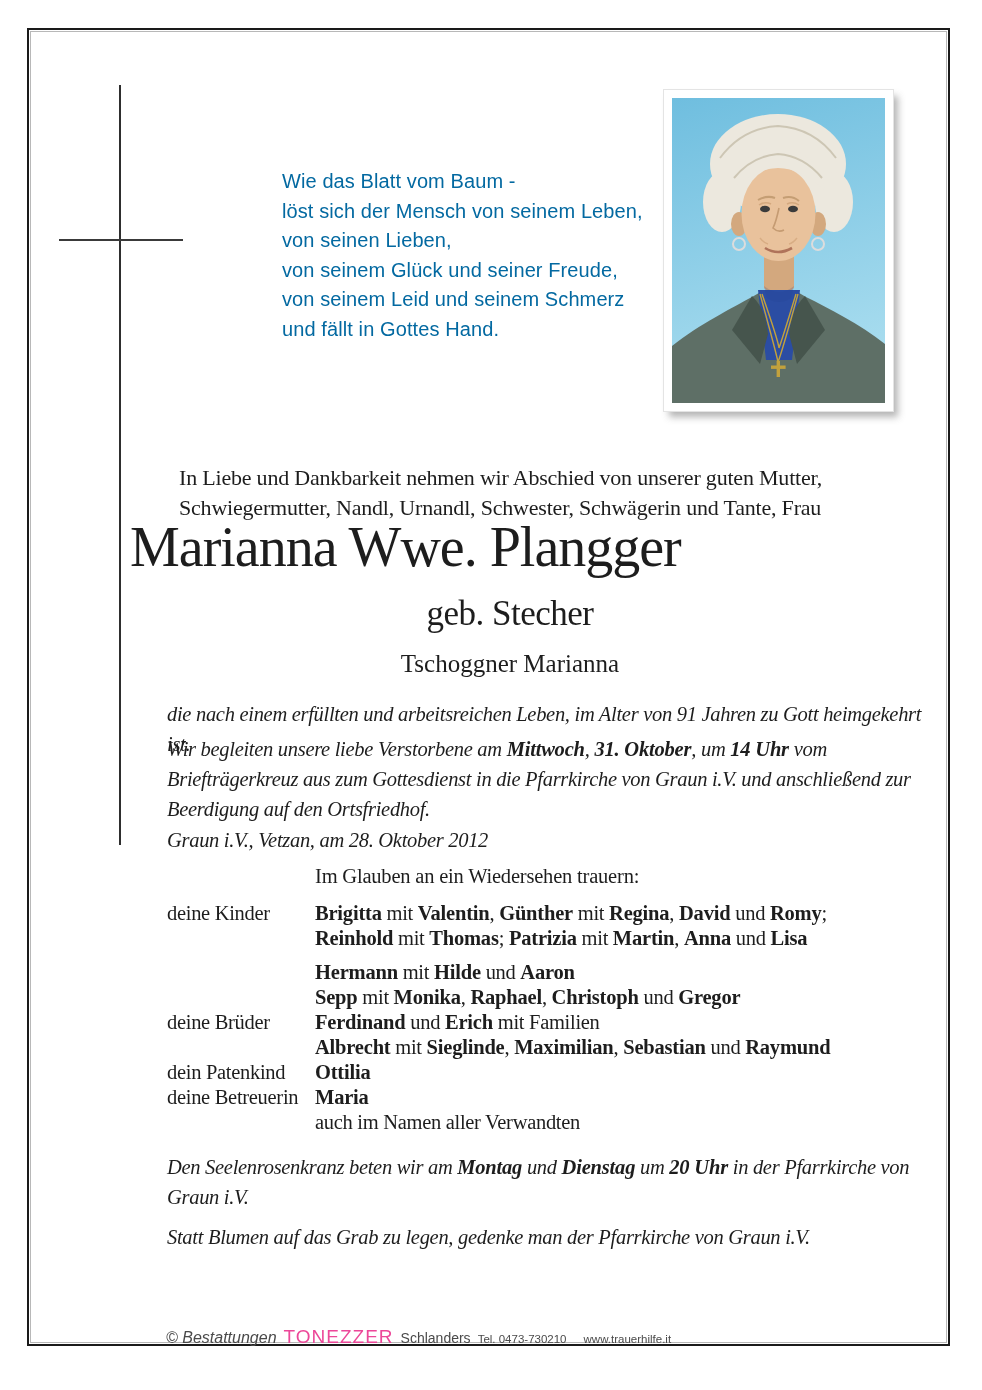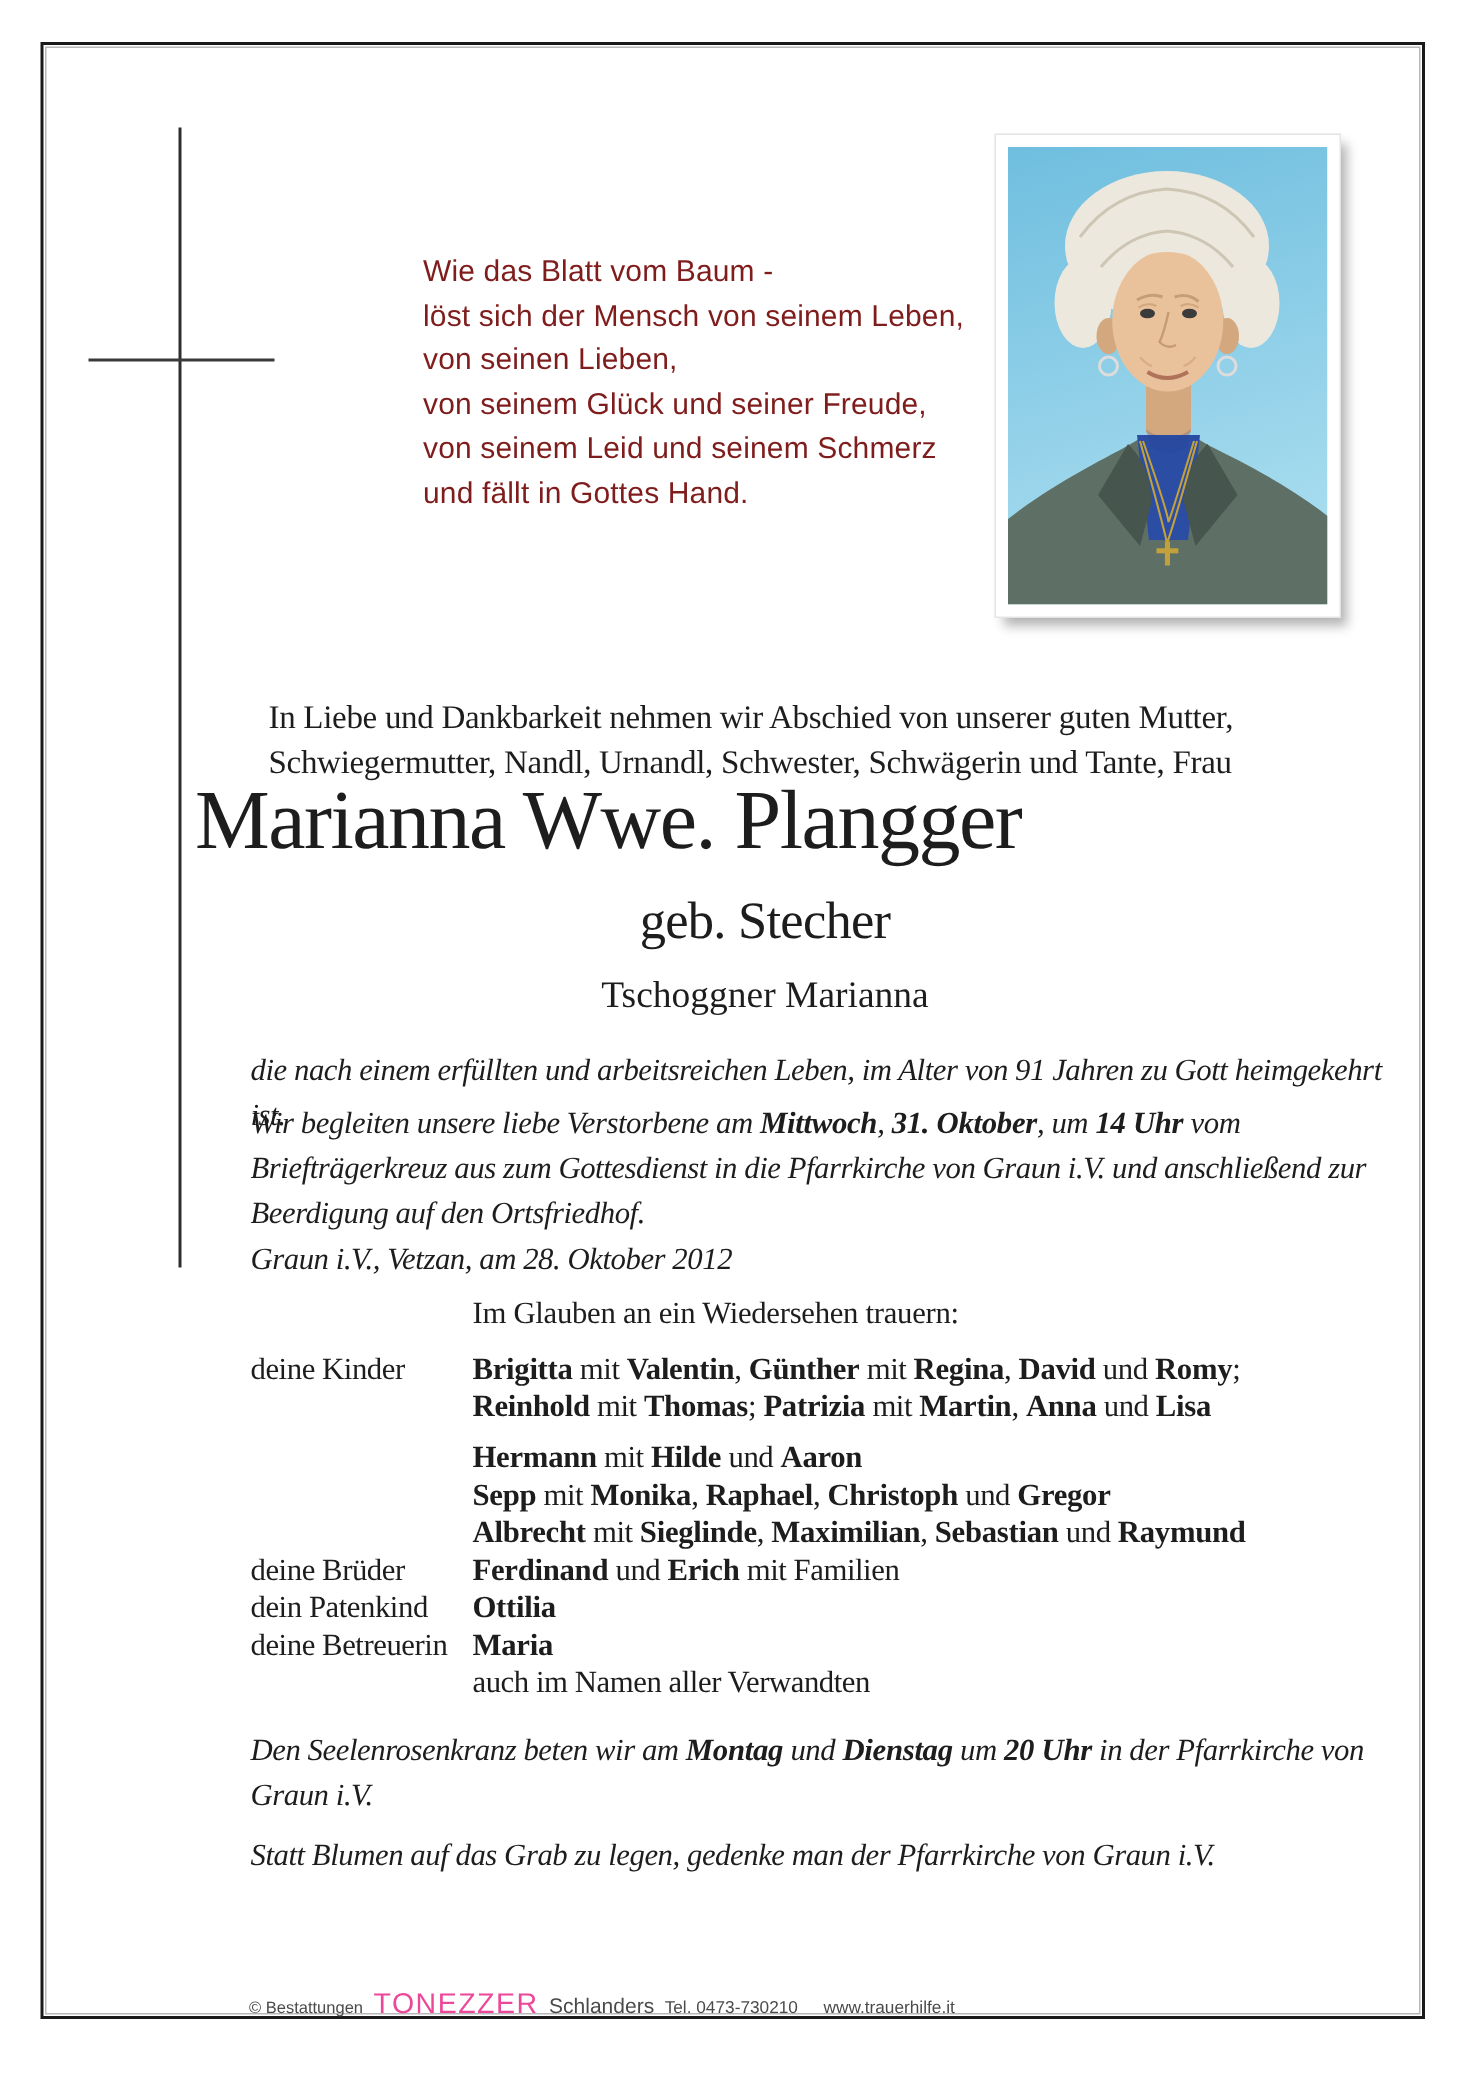--- a/index.html
+++ b/index.html
@@ -8,21 +8,21 @@
 
   
   .frame{position:absolute;left:27px;top:28px;width:923px;height:1318px;border:2px solid var(--border-dark,#1a1a1a);box-sizing:border-box;}
   .frame-inner{position:absolute;left:1px;top:1px;right:1px;bottom:1px;border:1px solid var(--border-light,#b8b8b8);}
 
   
   .cross-v{position:absolute;left:119px;top:85px;width:2px;height:760px;background:#2e2e2e;}
   .cross-h{position:absolute;left:59px;top:239px;width:124px;height:2px;background:#3a3a3a;}
 
   .poem{position:absolute;left:282px;top:167px;font-family:"Liberation Sans","DejaVu Sans",sans-serif;
-        font-size:20px;line-height:29.5px;color:#7f1d1d;letter-spacing:0.1px;}
+        font-size:20px;line-height:29.5px;color:#0369a1;letter-spacing:0.1px;}
 
   
   .photo{position:absolute;left:664px;top:90px;width:213px;height:305px;margin:0;background:#fff;
          padding:8px;box-shadow:0 0 0 1px #e4e4e4,5px 6px 7px rgba(70,70,70,.4);}
   .photo svg{display:block;width:213px;height:305px;}
 
   .intro{position:absolute;left:167px;top:451px;width:766px;margin:12px;font-size:22px;line-height:30px;letter-spacing:-0.2px;}
 
   .name{position:absolute;left:130px;top:515px;width:760px;margin:0;
         font-size:56px;font-weight:400;letter-spacing:-1px;line-height:1.15;}
@@ -43,21 +43,21 @@
   .mlabel{flex:none;width:148px;}
   .mval{flex:1;}
 
   b{font-weight:bold;letter-spacing:-0.2px;}
 
   .rosary{top:1152px;}
   .flowers{top:1222px;}
 
   .footer{position:absolute;left:166px;top:1326px;display:flex;align-items:baseline;gap:7px;
           font-family:"Liberation Sans","DejaVu Sans",sans-serif;color:var(--footer-gray,#4a4a4a);}
-  .f-copy{font-size:11px;}
+  .f-copy{font-size:16px;font-style:italic;}
   .f-brand{font-size:19px;letter-spacing:1px;color:#ec4899;}
   .f-city{font-size:14px;}
   .f-phone{font-size:11.5px;}
   .f-web{font-size:11.5px;margin-left:10px;}
 </style>
 </head>
 <body>
 
 <div class="page">
 
@@ -156,26 +156,26 @@
       </div>
       <div class="mrow mgap">
         <span class="mlabel"></span>
         <span class="mval"><b>Hermann</b><span> mit </span><b>Hilde</b><span> und </span><b>Aaron</b></span>
       </div>
       <div class="mrow">
         <span class="mlabel"></span>
         <span class="mval"><b>Sepp</b><span> mit </span><b>Monika</b><span>, </span><b>Raphael</b><span>, </span><b>Christoph</b><span> und </span><b>Gregor</b></span>
       </div>
       <div class="mrow">
-        <span class="mlabel"></span>
-        <span class="mval"><b>Albrecht</b><span> mit </span><b>Sieglinde</b><span>, </span><b>Maximilian</b><span>, </span><b>Sebastian</b><span> und </span><b>Raymund</b></span>
-      </div>
-      <div class="mrow">
         <span class="mlabel">deine Brüder</span>
         <span class="mval"><b>Ferdinand</b><span> und </span><b>Erich</b><span> mit Familien</span></span>
+      </div>
+      <div class="mrow">
+        <span class="mlabel"></span>
+        <span class="mval"><b>Albrecht</b><span> mit </span><b>Sieglinde</b><span>, </span><b>Maximilian</b><span>, </span><b>Sebastian</b><span> und </span><b>Raymund</b></span>
       </div>
       <div class="mrow">
         <span class="mlabel">dein Patenkind</span>
         <span class="mval"><b>Ottilia</b></span>
       </div>
       <div class="mrow">
         <span class="mlabel">deine Betreuerin</span>
         <span class="mval"><b>Maria</b></span>
       </div>
       <div class="mrow">

